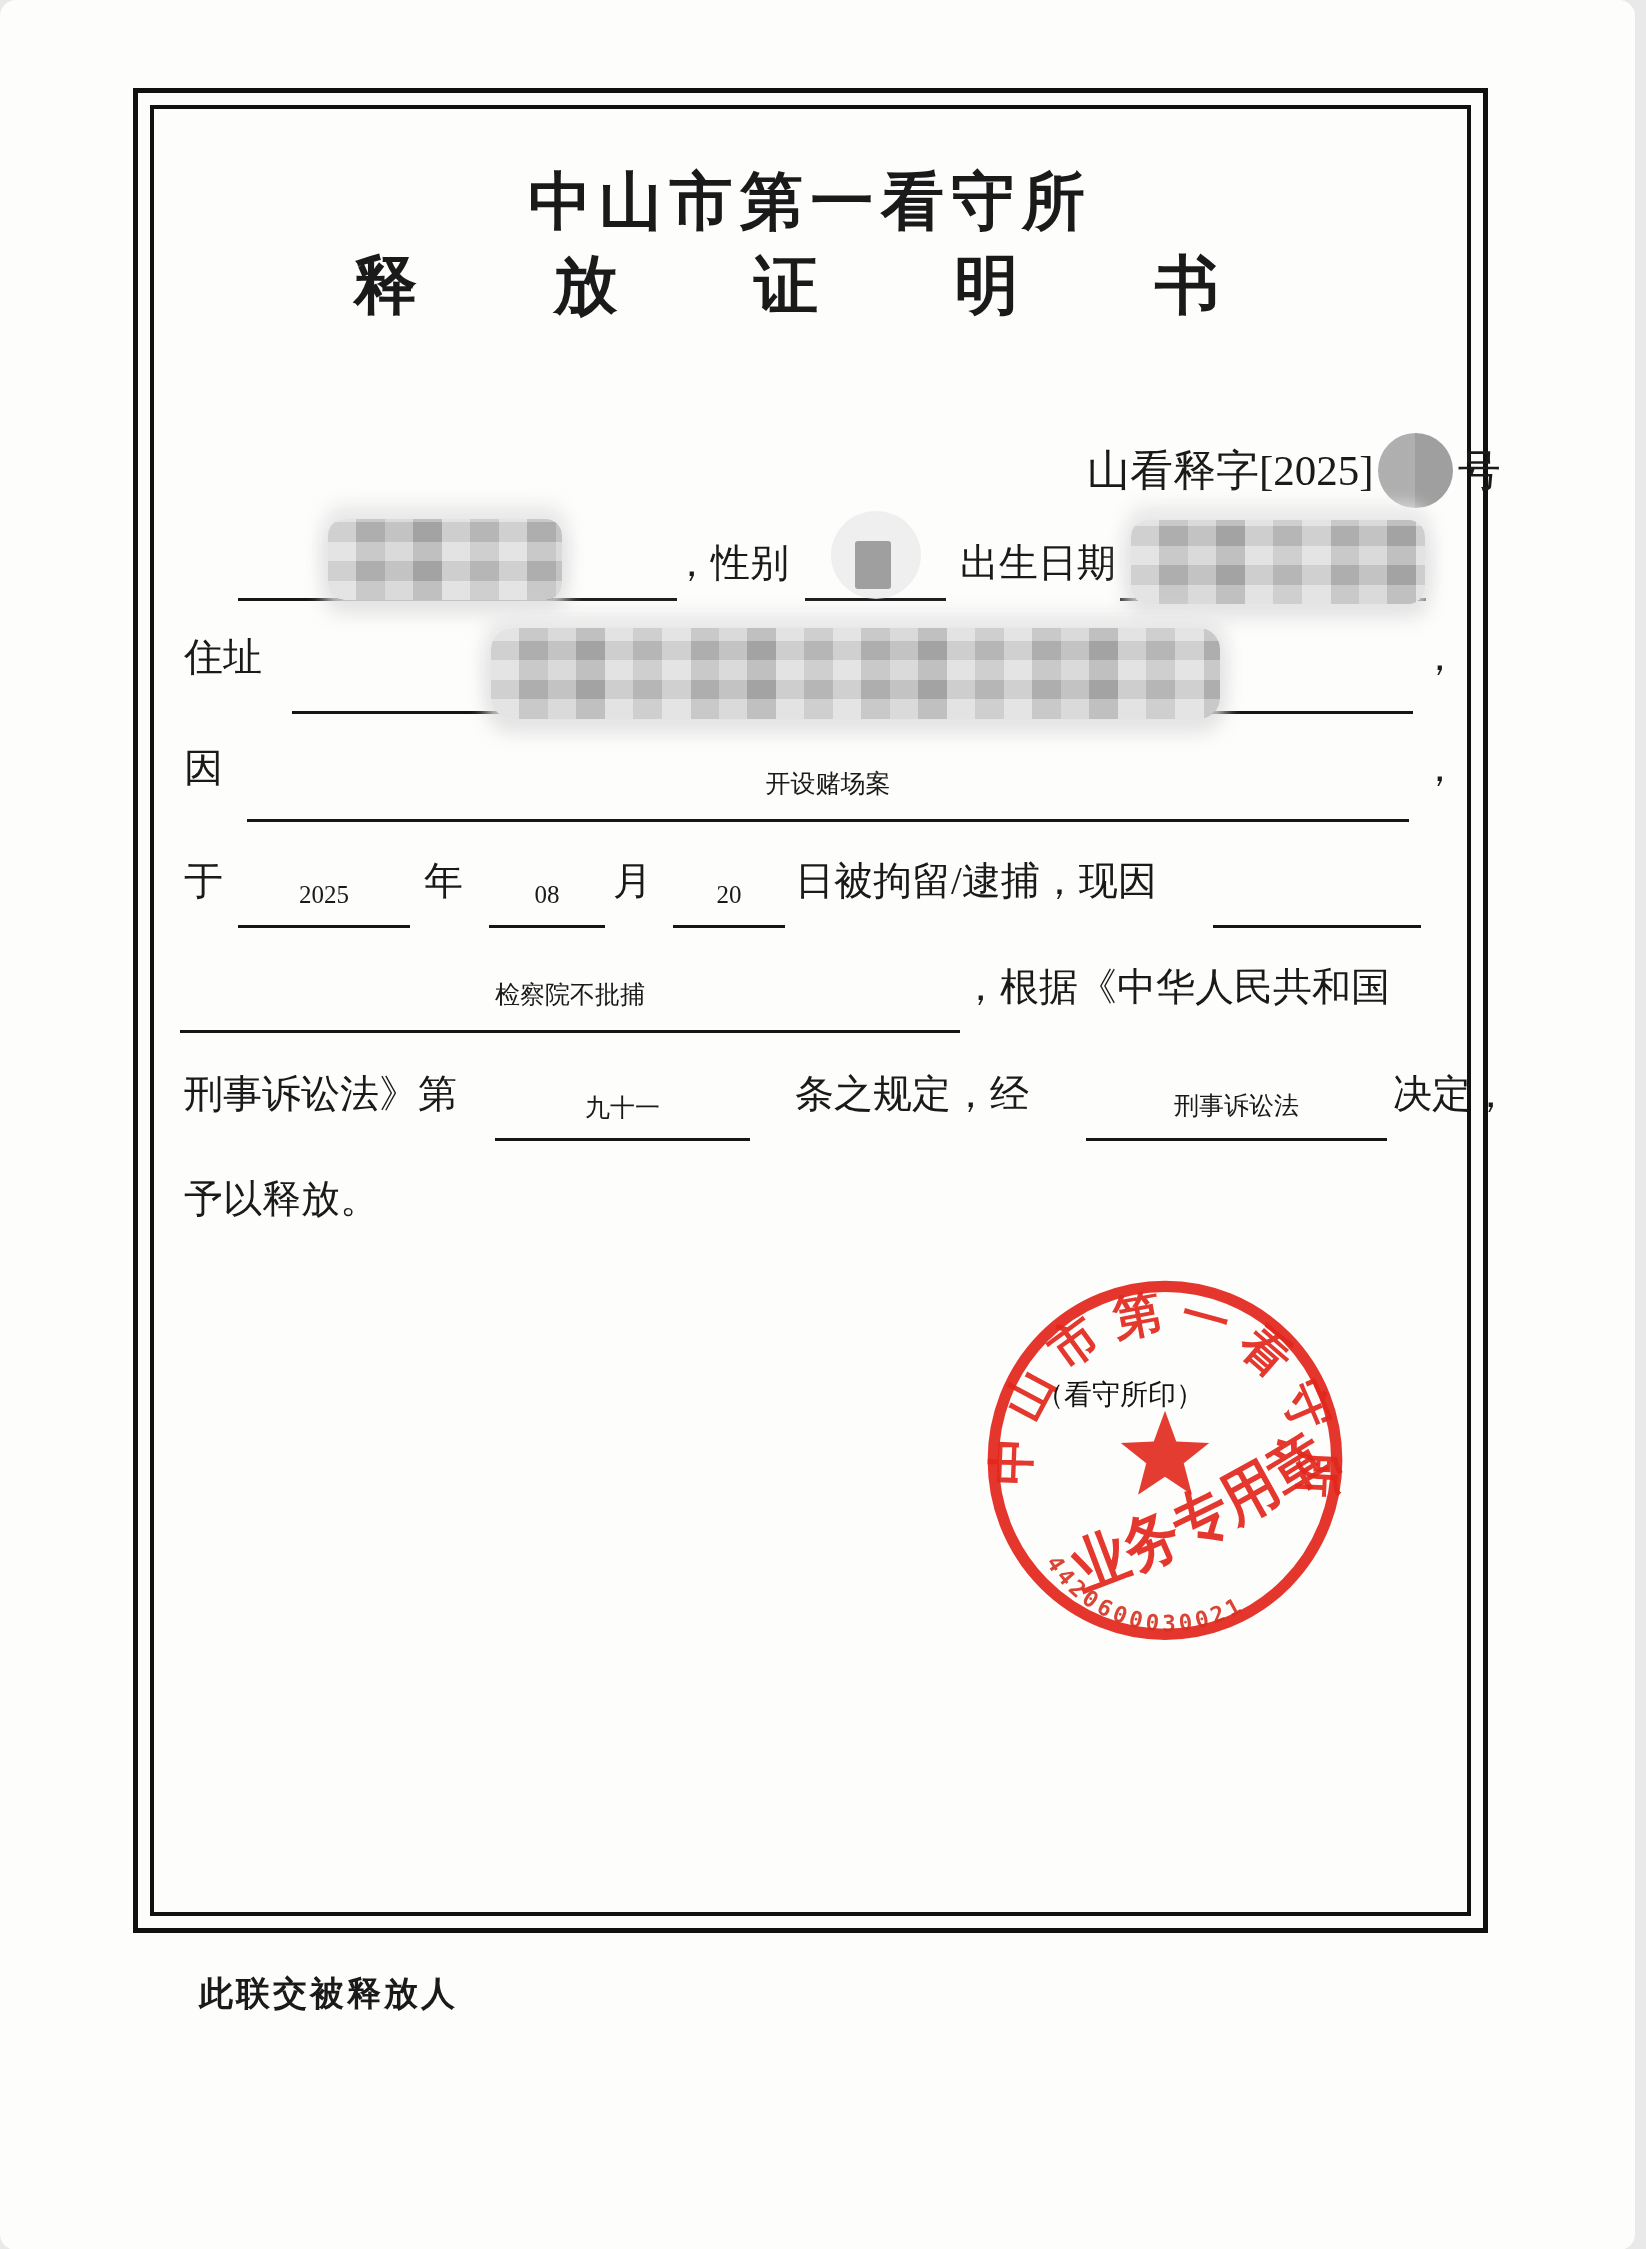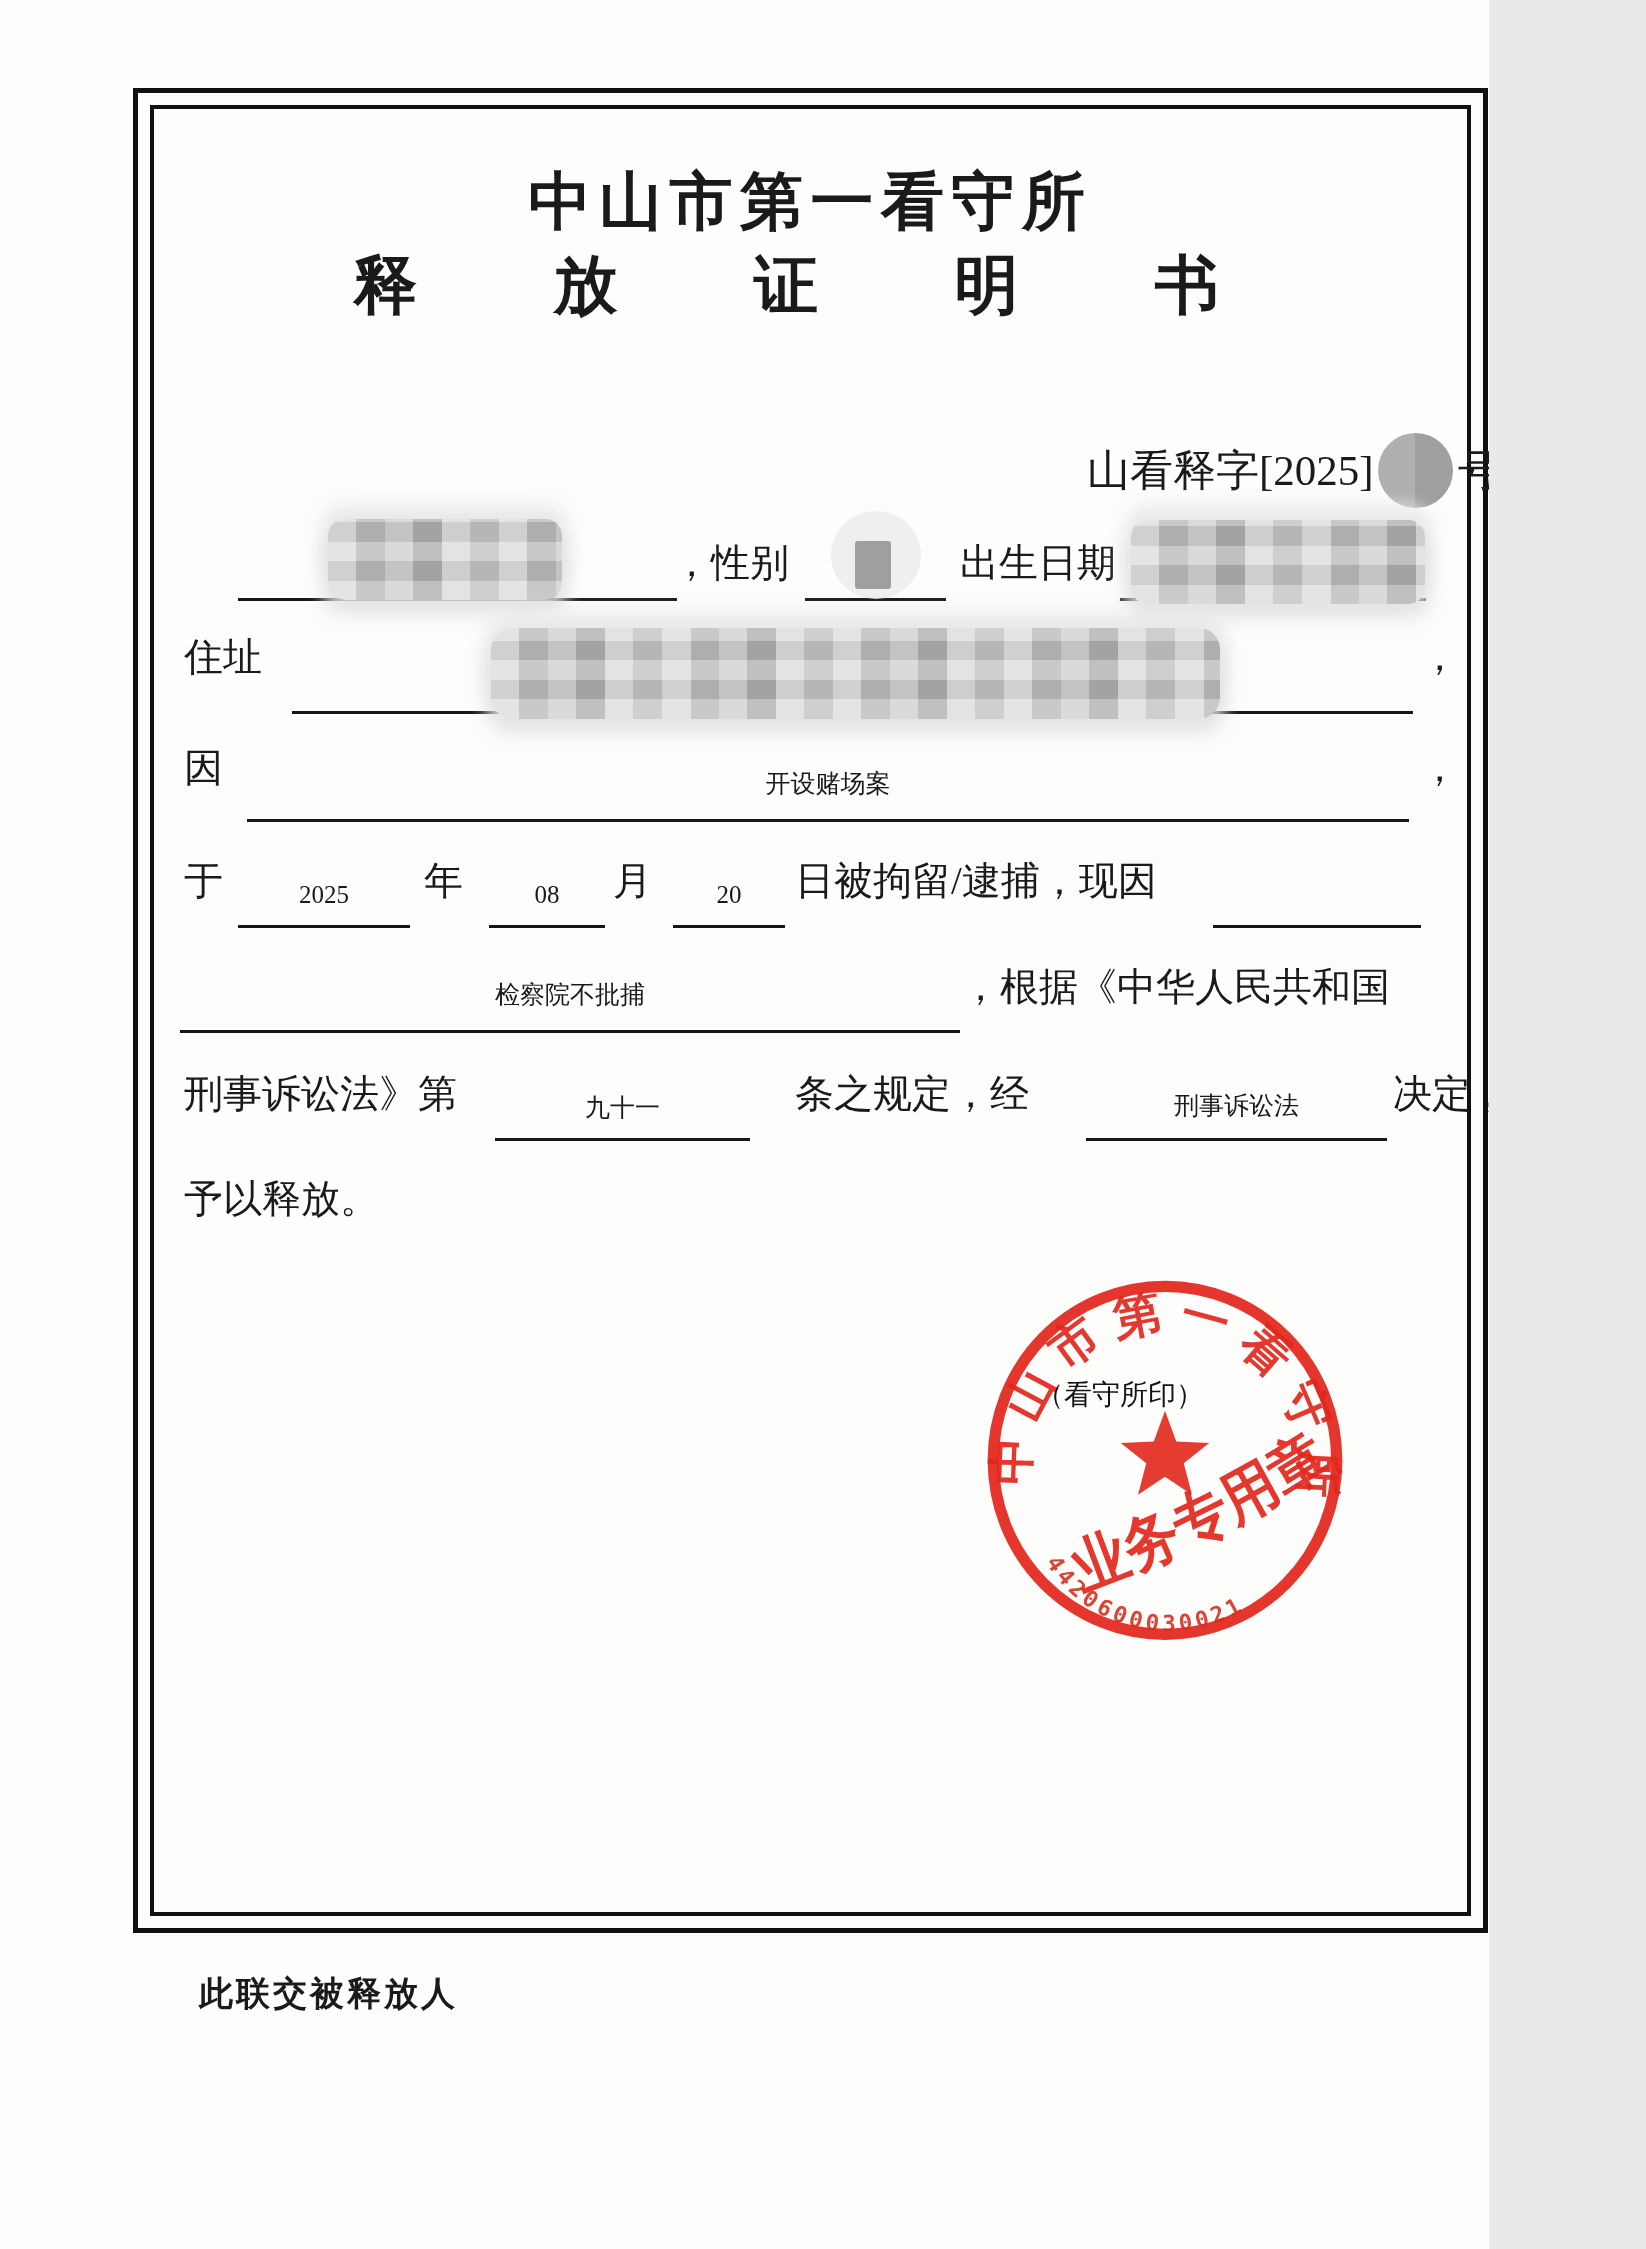--- a/index.html
+++ b/index.html
@@ -1,22 +1,23 @@
 <!DOCTYPE html>
 <html style="font-size:12px"><head>
 <meta charset="utf-8">
 <style>
   html,body{margin:0;padding:0;background:#e9e9e9;}
   .page{
     position:relative;
-    width:1489px;height:2250px;
+    width:1635px;height:2250px;
     background:#fdfdfc;
     font-family:"Liberation Serif","DejaVu Serif",serif;
     color:#1a1a1a;
     overflow:hidden;
+    border-radius:16px;
   }
   .border-outer{
     position:absolute;left:133px;top:88px;width:1355px;height:1845px;
     border:5.2px solid #111;box-sizing:border-box;
   }
   .border-inner{
     position:absolute;left:12px;top:12px;right:12px;bottom:12px;
     border:4.5px solid #111;box-sizing:border-box;
   }
   .t{position:absolute;white-space:nowrap;line-height:1;}

